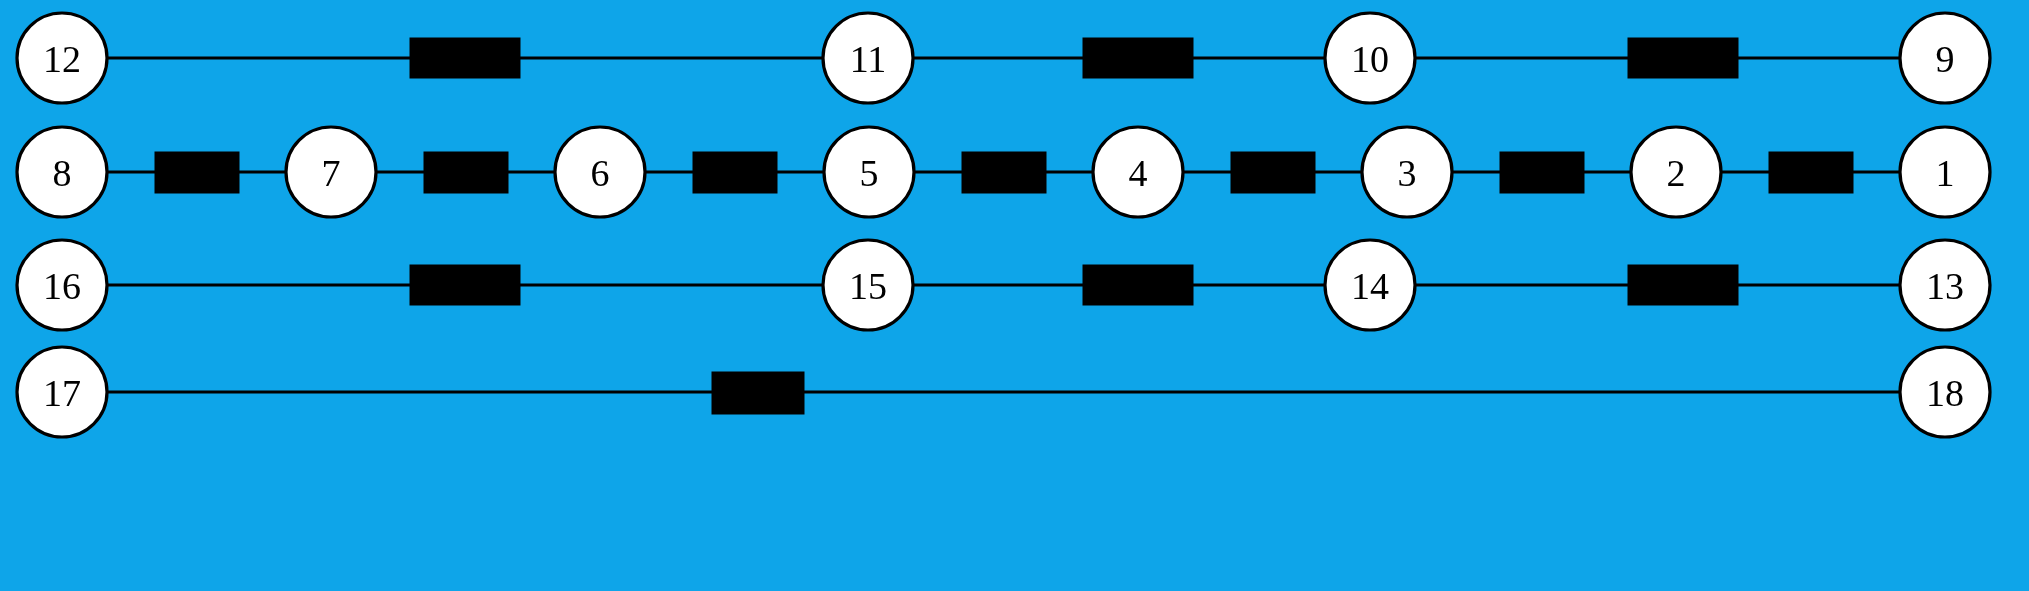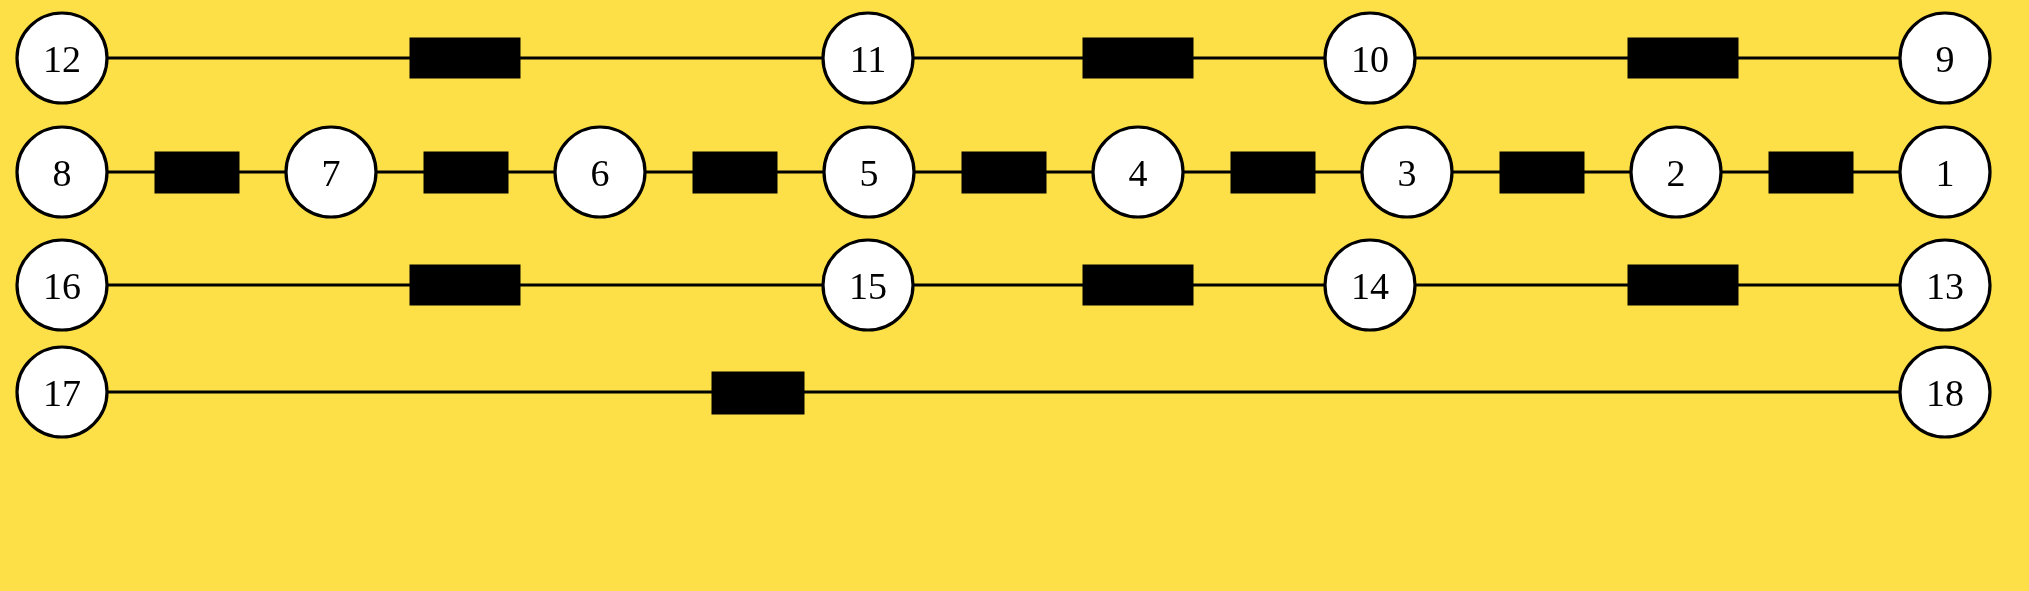--- a/index.html
+++ b/index.html
@@ -7,21 +7,21 @@
     padding: 0;
     background: #ffffff;
   }
   body {
     font-family: "Liberation Serif", "DejaVu Serif", serif;
   }
   #canvas {
     position: relative;
     width: 2029px;
     height: 591px;
-    background: #fde047;
+    background: #0ea5e9;
     overflow: hidden;
   }
   #graph-svg {
     position: absolute;
     left: 0;
     top: 0;
     width: 2029px;
     height: 591px;
     display: block;
   }

